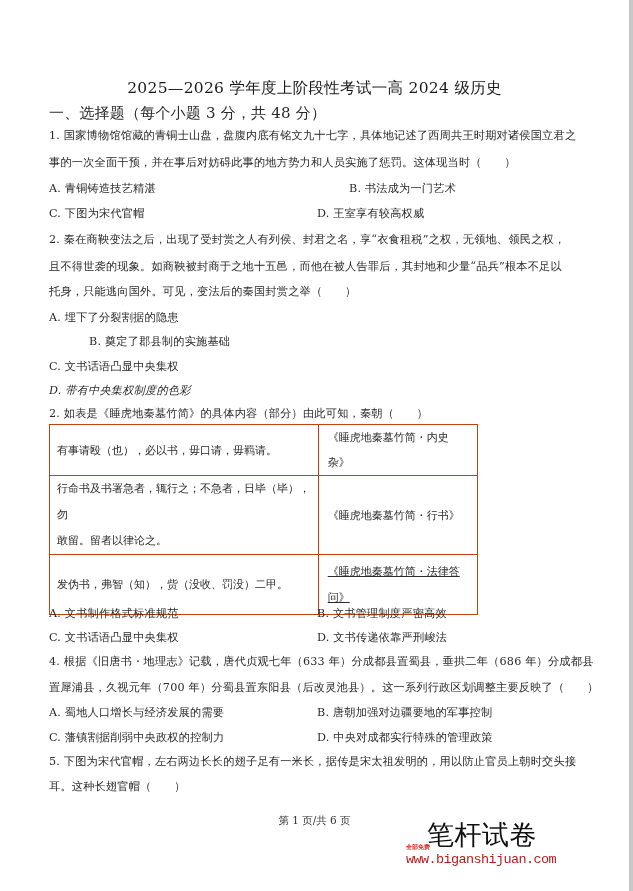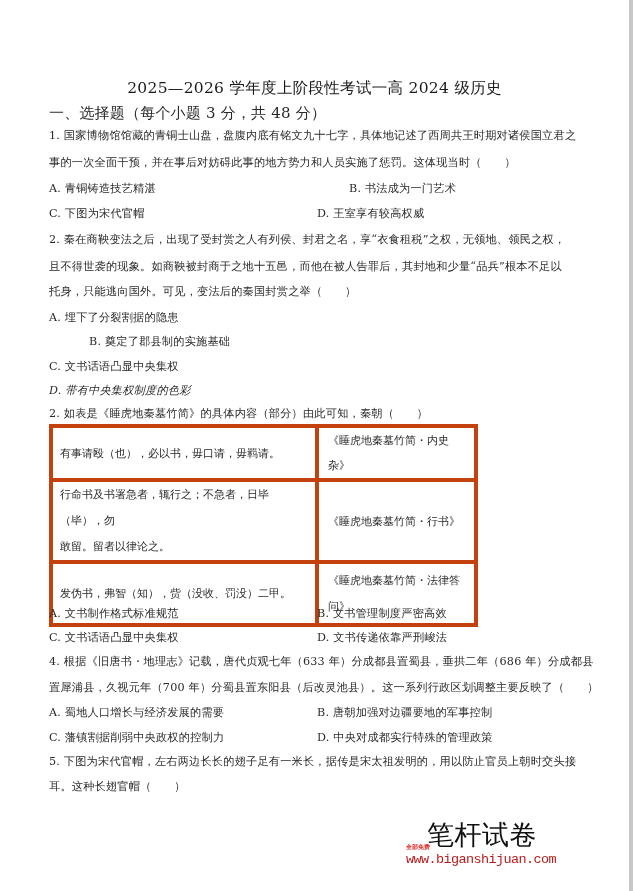--- a/index.html
+++ b/index.html
@@ -11,21 +11,21 @@
   .page { position: absolute; left: 0; top: 0; width: 629px; height: 653px; background: #fff; padding-left: 48px; }
   .scrollbar { position: absolute; right: 0; top: 0; width: 4px; height: 891px; background: #c8c8c8; }
   .t { position: absolute; white-space: nowrap; font-size: 11.2px; line-height: 14px; letter-spacing: 0.2px; color: #2a2a2a; }
   .title { position: absolute; left: 0; width: 629px; top: 78px; text-align: center; font-size: 15.5px; line-height: 20px; color: #1a1a1a; letter-spacing: 0.3px; }
   .section { font-size: 15px; line-height: 16px; text-align: center; }
   .opt-b { left: 317px; }
   table.src {
     position: absolute; left: 49px; top: 424px; width: 429px;
     border-collapse: collapse; font-size: 11px; color: #2a2a2a;
   }
-  table.src td { border: 4px solid #c2410c; padding: 0 7px; vertical-align: middle; line-height: 25px; }
+  table.src td { border: 1px solid #c2410c; padding: 0 7px; vertical-align: middle; line-height: 25px; }
   table.src td.c1 { width: 255px; }
   table.src td.c2 { width: 143px; padding-left: 9px; }
   table.src tr.r1 td { height: 33px; }
   table.src tr.r2 td { height: 57px; }
   table.src tr.r3 td { height: 59px; }
   .pagenum { position: absolute; left: 0; width: 629px; top: 814px; text-align: center; font-size: 10.5px; color: #333; }
   .logo-main { position: absolute; left: 427px; top: 819px; font-family: Liberation Sans, sans-serif; font-size: 27px; line-height: 32px; color: #111; letter-spacing: 0.5px; text-align: center; }
   .logo-free { position: absolute; left: 406px; top: 843px; font-family: "DejaVu Sans", sans-serif; font-size: 6px; color: #e0302a; font-weight: bold; }
   .logo-url { position: absolute; left: 406px; top: 852px; font-family: "Liberation Mono", "DejaVu Sans Mono", monospace; font-size: 13.5px; line-height: 16px; color: #b91c1c; letter-spacing: -0.6px; }
 </style>
@@ -76,21 +76,21 @@
           <span>敢留。留者以律论之。</span>
         </td>
         <td class="c2">
           <span>《睡虎地秦墓竹简・行书》</span>
         </td>
       </tr>
       <tr class="r3">
         <td class="c1">
           <span>发伪书，弗智（知），赀（没收、罚没）二甲。</span>
         </td>
-        <td class="c2" style="line-height:26px;">
+        <td class="c2" style="line-height:26px;text-decoration:underline;">
           <span>《睡虎地秦墓竹简・法律答</span><br>
           <span>问》</span>
         </td>
       </tr>
     </tbody>
       </table>
 
     <div class="t" style="left:49px; top:607px;">A. 文书制作格式标准规范</div>
     <div class="t opt-b" style="top:607px;">B. 文书管理制度严密高效</div>
     <div class="t" style="left:49px; top:631px;">C. 文书话语凸显中央集权</div>
@@ -104,20 +104,21 @@
     <div class="t opt-b" style="top:706px;">B. 唐朝加强对边疆要地的军事控制</div>
     <div class="t" style="left:49px; top:731px;">C. 藩镇割据削弱中央政权的控制力</div>
     <div class="t opt-b" style="top:731px;">D. 中央对成都实行特殊的管理政策</div>
   </div>
 
   <div>
     <div class="t" style="left:49px; top:755px;">5. 下图为宋代官帽，左右两边长长的翅子足有一米长，据传是宋太祖发明的，用以防止官员上朝时交头接</div>
     <div class="t" style="left:49px; top:780px;">耳。这种长翅官帽（　　）</div>
   </div>
 
+  <div class="pagenum">第 1 页/共 6 页</div>
 
   <div>
     <div class="logo-main">笔杆试卷</div>
     <div class="logo-free">全部免费</div>
     <div class="logo-url">www.biganshijuan.com</div>
   </div>
 </div>
 
 <div class="scrollbar"></div>
 

